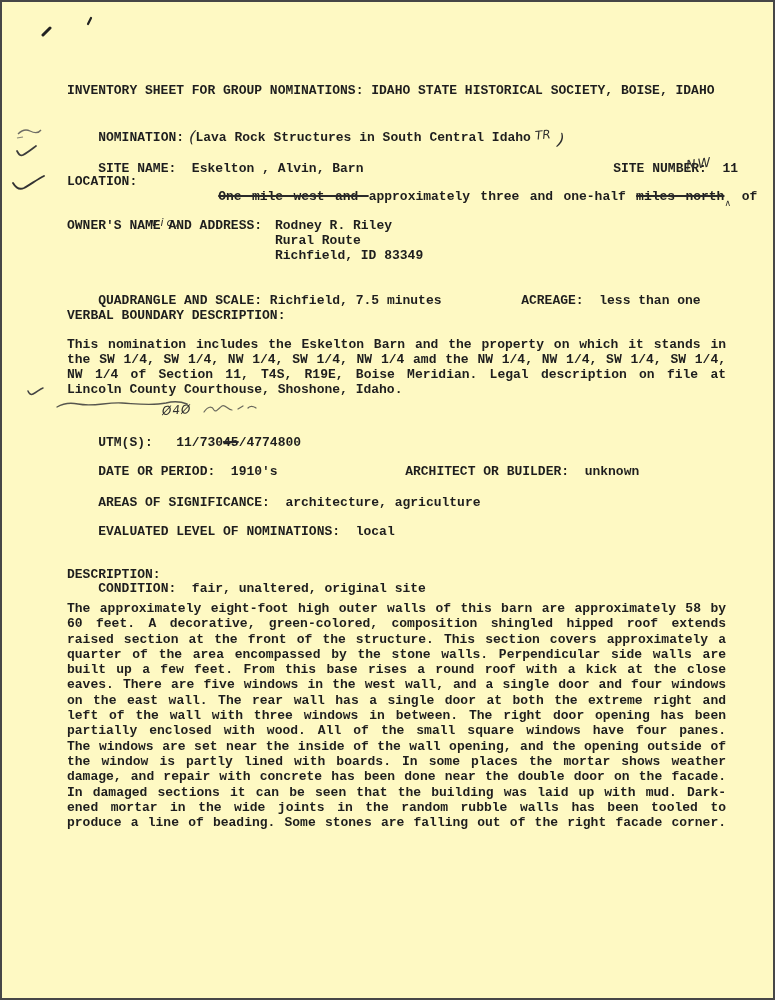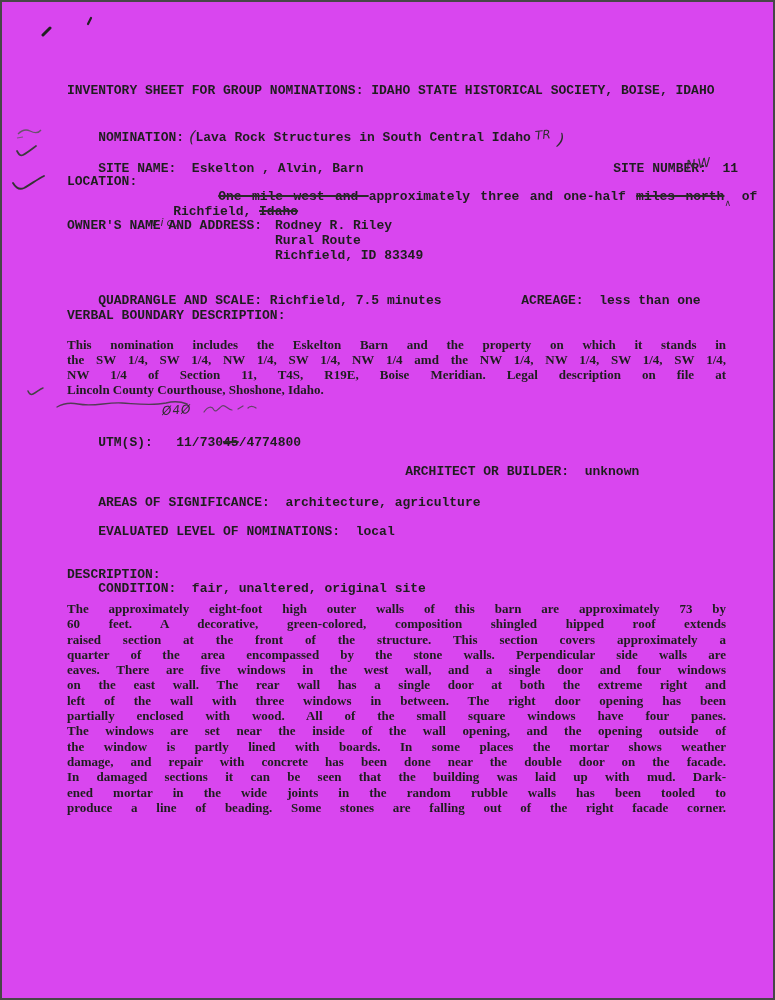--- a/index.html
+++ b/index.html
@@ -1,24 +1,24 @@
 <!DOCTYPE html>
 <html><head>
 <meta charset="utf-8">
 <style>
   html,body{margin:0;padding:0;background:#9a9a9a;}
   .page{
     position:relative;width:775px;height:1000px;box-sizing:border-box;
-    background:#d946ef;border:2px solid #474747;overflow:hidden;
+    background:#fef9c3;border:2px solid #474747;overflow:hidden;
     font-family:"Liberation Mono",monospace;font-weight:700;
     color:#1e1e1e;font-size:13px;
   }
   .line{position:absolute;white-space:pre;line-height:15px;}
   .seg{white-space:pre;}
-  .para{position:absolute;left:65px;width:659px;font-family:Liberation Serif, serif;}
+  .para{position:absolute;left:65px;width:659px;}
   .pline{text-align:justify;text-align-last:justify;white-space:normal;}
   .vb .pline{line-height:15px;}
   .desc .pline{line-height:15.3px;}
   .left-last{text-align-last:left;}
   .strike{text-decoration:line-through;text-decoration-thickness:1.6px;text-decoration-color:#2a2a2a;}
   .hw{font-family:"DejaVu Sans",sans-serif;font-weight:400;font-style:italic;color:#2e2e2e;}
   .paren{display:inline-block;font-size:16px;transform:translateY(1px) rotate(4deg);}
   .paren-close{display:inline-block;font-size:16px;margin-left:7px;transform:translateY(4px) rotate(9deg);}
   .tr-note{display:inline-block;font-size:12px;margin-left:4px;transform:translateY(-2px) rotate(-6deg);}
   .caret{display:inline-block;font-size:9px;transform:translateY(6px);width:7px;}
@@ -67,23 +67,20 @@
   </div>
   <div class="line" style="left:580px;top:144px">
     <span class="seg">SITE NUMBER:</span><span class="g2 seg">11</span>
   </div>
 
   <div class="line" style="left:65px;top:172px">LOCATION:</div>
   <div class="line" style="left:175px;top:172px;word-spacing:2.5px">
     <span class="seg strike">One mile west and </span><span class="seg">approximately three and one-half </span><span class="seg strike">miles north</span><span class="hw caret">∧</span><span class="seg"> of</span>
   </div>
   <span class="hw nw-note">NW</span>
-  <div class="line" style="left:140px;top:187px">
-    <span class="seg">Richfield, </span><span class="seg strike">Idaho</span>
-  </div>
   <span class="hw vic-note">vic,</span>
 
   <div class="line" style="left:65px;top:216px">OWNER'S NAME AND ADDRESS:</div>
   <div class="line" style="left:273px;top:216px">Rodney R. Riley</div>
   <div class="line" style="left:273px;top:231px">Rural Route</div>
   <div class="line" style="left:273px;top:246px">Richfield, ID 83349</div>
 
   <div class="line" style="left:65px;top:276px">
     <span class="seg">QUADRANGLE AND SCALE:</span><span class="g1 seg">Richfield, 7.5 minutes</span>
   </div>
@@ -104,40 +101,44 @@
   </svg>
 
   <div class="line" style="left:65px;top:418px">
     <span class="seg">UTM(S):</span><span class="g3 seg">11/730</span><span class="seg strike">45</span><span class="seg">/4774800</span>
   </div>
   <span class="hw utm-corr">Ø4Ø</span>
   <svg class="mark" style="left:200px;top:399px" width="58" height="15" viewBox="0 0 58 15">
     <path d="M2,11 C6,5 10,5 12,9 C14,12 17,7 20,5 C23,3 26,9 30,9 M36,8 L41,5 M46,7 C48,5 51,5 54,7" stroke="#444" stroke-width="1.2" fill="none" opacity="0.8" stroke-linecap="round"></path>
   </svg>
 
+  <div class="line" style="left:65px;top:447px">
+    <span class="seg">DATE OR PERIOD:</span><span class="g2 seg">1910's</span>
+  </div>
   <div class="line" style="left:372px;top:447px">
     <span class="seg">ARCHITECT OR BUILDER:</span><span class="g2 seg">unknown</span>
   </div>
 
   <div class="line" style="left:65px;top:478px">
     <span class="seg">AREAS OF SIGNIFICANCE:</span><span class="g2 seg">architecture, agriculture</span>
   </div>
   <div class="line" style="left:65px;top:507px">
     <span class="seg">EVALUATED LEVEL OF NOMINATIONS:</span><span class="g2 seg">local</span>
   </div>
   <div class="line" style="left:65px;top:564px">
     <span class="seg">CONDITION:</span><span class="g2 seg">fair, unaltered, original site</span>
   </div>
 
   <div class="line" style="left:65px;top:565px">DESCRIPTION:</div>
   <div class="para desc" style="top:599px">
-    <div class="pline">The approximately eight-foot high outer walls of this barn are approximately 73 by</div>
+    <div class="pline">The approximately eight-foot high outer walls of this barn are approximately 58 by</div>
     <div class="pline">60 feet.  A decorative, green-colored, composition shingled hipped roof extends</div>
     <div class="pline">raised section at the front of the structure.  This section covers approximately a</div>
     <div class="pline">quarter of the area encompassed by the stone walls.  Perpendicular side walls are</div>
+    <div class="pline">built up a few feet.  From this base rises a round roof with a kick at the close</div>
     <div class="pline">eaves.  There are five windows in the west wall, and a single door and four windows</div>
     <div class="pline">on the east wall.  The rear wall has a single door at both the extreme right and</div>
     <div class="pline">left of the wall with three windows in between.  The right door opening has been</div>
     <div class="pline">partially enclosed with wood.  All of the small square windows have four panes.</div>
     <div class="pline">The windows are set near the inside of the wall opening, and the opening outside of</div>
     <div class="pline">the window is partly lined with boards.  In some places the mortar shows weather</div>
     <div class="pline">damage, and repair with concrete has been done near the double door on the facade.</div>
     <div class="pline">In damaged sections it can be seen that the building was laid up with mud.  Dark-</div>
     <div class="pline">ened mortar in the wide joints in the random rubble walls has been tooled to</div>
     <div class="pline">produce a line of beading.  Some stones are falling out of the right facade corner.</div>

